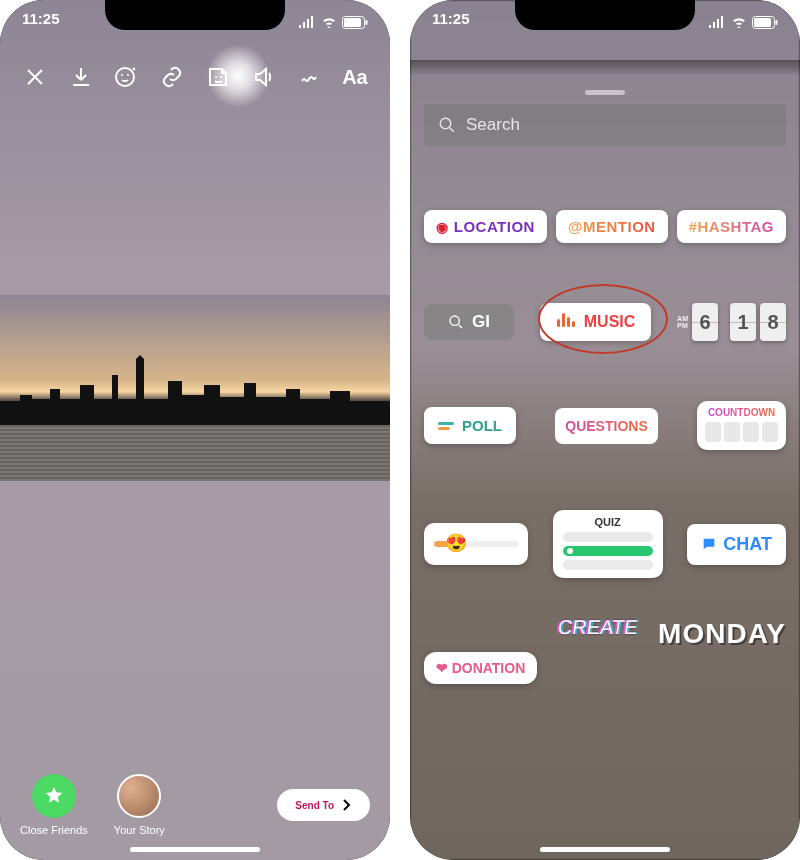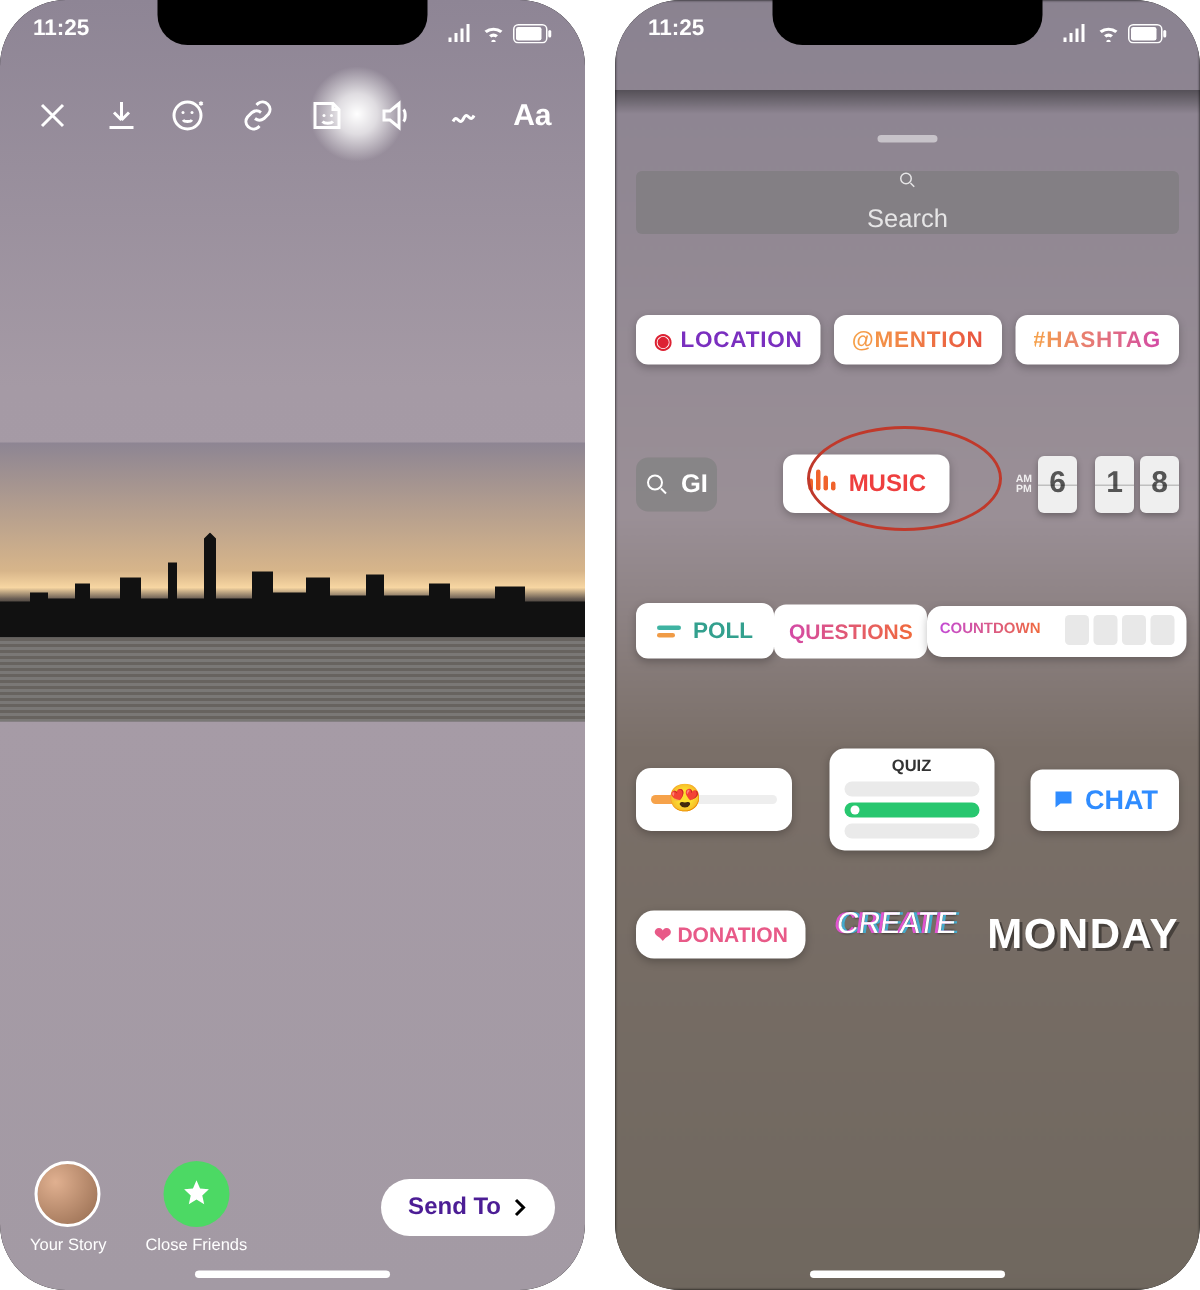--- a/index.html
+++ b/index.html
@@ -84,23 +84,23 @@
     background: radial-gradient(circle at 30% 30%, #e0b090, #946a4e);
     border:2px solid #fff;
   }
   .cf-circle {
     width:44px; height:44px; border-radius:50%;
     background:#4cd964; display:flex; align-items:center; justify-content:center;
   }
   .cf-circle svg { fill:#fff; }
   .send-pill {
     margin-left:auto;
-    background:#fff; color:#4c1d95;
+    background:#fff; color:#be185d;
     border-radius:22px; padding:10px 18px;
-    font-weight:600; font-size:16px;
+    font-weight:600; font-size:10px;
     display:flex; align-items:center; gap:6px;
   }
   .home-ind {
     position:absolute; bottom:8px; left:50%; transform:translateX(-50%);
     width:130px; height:5px; border-radius:3px; background:#fff; z-index:35;
   }
 
   
   .bg-blur {
     position:absolute; inset:0;
@@ -114,25 +114,25 @@
   .sheet {
     position:absolute; left:0; right:0; top:80px; bottom:0;
     border-radius:18px 18px 0 0;
     overflow:hidden;
   }
   .sheet::before {
     content:""; position:absolute; top:10px; left:50%; transform:translateX(-50%);
     width:40px; height:5px; border-radius:3px; background:rgba(255,255,255,.5);
   }
   .search-row {
-    position:absolute; top:34px; left:14px; right:14px;
+    position:absolute; top:24px; left:14px; right:14px;
     height:42px; border-radius:4px;
     background:rgba(120,120,120,.55);
     display:flex; align-items:center; gap:10px; padding:0 14px;
-    color:rgba(255,255,255,.8); font-size:17px;flex-direction:column;
+    color:rgba(255,255,255,.8); font-size:17px;
   }
   .search-row svg { stroke:rgba(255,255,255,.8); fill:none; stroke-width:2; }
 
   .sticker-area {
     position:absolute; top:86px; left:14px; right:14px; bottom:0;
   }
   .srow {
     display:flex; justify-content:space-between; align-items:center;
     margin-bottom:60px;
   }
@@ -150,21 +150,21 @@
     background:linear-gradient(90deg,#f6a24a,#d34aa6);
     -webkit-background-clip:text; background-clip:text; color:transparent;
   }
   .mention {
     background:linear-gradient(90deg,#f6a24a,#e8523f);
     -webkit-background-clip:text; background-clip:text; color:transparent;
   }
 
   .gif-box {
     background:rgba(130,130,130,.75); color:#fff;
-    border-radius:8px; padding:8px 6px;
+    border-radius:8px; padding:8px 24px;
     display:flex; align-items:center; gap:8px; font-weight:800; font-size:17px;
   }
   .gif-box svg { stroke:#fff; fill:none; stroke-width:2; }
 
   .music-pill {
     background:#fff; border-radius:8px; padding:10px 16px;
     font-weight:800; font-size:16px; color:#ee3f3f;
     display:flex; align-items:center; gap:8px;
     box-shadow:0 2px 6px rgba(0,0,0,.25);
   }
@@ -203,21 +203,21 @@
     background:#fff; border-radius:8px; padding:10px 10px;
     font-weight:800; font-size:14px;
   }
   .questions-pill span{
     background:linear-gradient(90deg,#d34aa6,#f06a3c);
     -webkit-background-clip:text; background-clip:text; color:transparent;
   }
 
   .countdown-box {
     background:#fff; border-radius:10px; padding:6px 8px 8px;
-    display:flex; flex-direction:row; align-items:center; gap:16px;
+    display:flex; flex-direction:column; align-items:center; gap:4px;
     box-shadow:0 2px 6px rgba(0,0,0,.25);
   }
   .countdown-box .lbl {
     font-size:10px; font-weight:800;
     background:linear-gradient(90deg,#c34ad6,#f06a3c);
     -webkit-background-clip:text; background-clip:text; color:transparent;
   }
   .countdown-slots { display:flex; gap:3px;}
   .countdown-slots i{ width:16px; height:20px; background:#e8e8e8; border-radius:3px; display:block;}
 
@@ -257,20 +257,21 @@
     background:rgba(130,130,130,.75);
     display:flex; align-items:center; justify-content:center;
   }
   .cam-circle svg { stroke:#e6e6e6; fill:none; stroke-width:2;}
 
   .row-donation { display:flex; justify-content:space-between; align-items:flex-start; padding-top:4px;}
   .donation-pill {
     background:#fff; border-radius:12px; padding:8px 12px;
     font-size:14px; font-weight:800; color:#e85a88;
     box-shadow:0 2px 6px rgba(0,0,0,.25);
+    margin-top:34px;
   }
   .create-stack { display:flex; flex-direction:column; align-items:center; line-height:.9;}
   .create-txt {
     font-family:Impact, "Arial Black", sans-serif;
     font-size:20px; color:#fff;
     text-shadow: -2px 0 #e055d0, 2px 0 #4ac, 0 0 2px #000;
     transform:skewX(-8deg);
   }
   .day-txt {
     font-family:"Arial Black",sans-serif; font-size:28px; font-weight:900;
@@ -357,30 +358,30 @@
     <div class="tool">
       <svg width="24" height="24" viewBox="0 0 24 24">
           <path d="M5 16c3-6 4 4 7-2s4 4 7-2"></path>
         </svg>
     </div>
     <div class="tool tool-aa">Aa</div>
   </div>
 
   <div class="bottom-row">
     <div class="story-btn">
-      <div class="avatar"></div>
-      <span>Your Story</span>
-    </div>
-    <div class="story-btn">
       <div class="cf-circle">
         <svg width="22" height="22" viewBox="0 0 24 24">
             <path d="M12 2l2.6 6 6.4.6-4.8 4.4 1.4 6.4L12 16l-5.6 3.4 1.4-6.4L3 8.6 9.4 8z"></path>
           </svg>
       </div>
       <span>Close Friends</span>
+    </div>
+    <div class="story-btn">
+      <div class="avatar"></div>
+      <span>Your Story</span>
     </div>
     <div class="send-pill">
       <span>Send To</span>
       <svg width="12" height="12" viewBox="0 0 12 12">
           <path d="M4 1l5 5-5 5" fill="none" stroke="#000" stroke-width="2"></path>
         </svg>
     </div>
   </div>
   <div class="home-ind"></div>
 </div>

